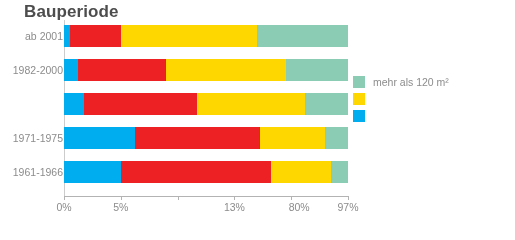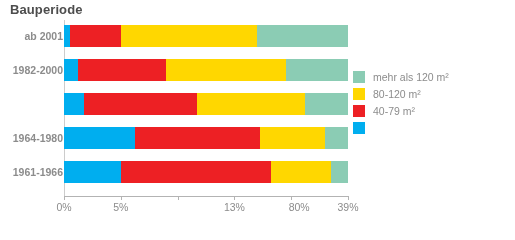--- a/index.html
+++ b/index.html
@@ -15,23 +15,23 @@
     overflow: hidden;
   }
   #chart-root {
     position: absolute;
     left: 0; top: 0;
     width: 515px;
     height: 219px;
   }
   .chart-title {
     position: absolute;
-    left: 10px;
+    left: 24px;
     top: 2px;
-    font-size: 13px;
+    font-size: 17px;
     font-weight: bold;
     color: #4d4d4d;
     letter-spacing: 0.1px;
   }
   
   .plot {
     position: absolute;
     left: 64px;
     top: 20px;
     width: 284px;
@@ -53,21 +53,20 @@
     font-size: 10.5px;
     color: #8c8c8c;
     white-space: nowrap;
   }
   .cat-label-wrap {
     position: absolute;
     left: 5px;
     top: 20px;
     width: 58px;
     height: 169px;
-    font-weight: bold;
   }
   .bar-row {
     position: absolute;
     left: 0;
     height: 22px;
     width: 284px;
   }
   .seg {
     position: absolute;
     top: 0;
@@ -98,21 +97,21 @@
   }
   .legend {
     position: absolute;
     left: 353px;
     top: 71px;
   }
   .legend-row {
     position: relative;
     height: 17px;
     display: flex;
-    align-items: flex-start;
+    align-items: flex-end;
   }
   .legend-swatch {
     width: 12px;
     height: 12px;
     flex: 0 0 12px;
   }
   .legend-text {
     margin-left: 8px;
     font-size: 10.5px;
     color: #8c8c8c;
@@ -124,21 +123,21 @@
 
 <div id="chart-root">
 
   <div class="chart-title">Bauperiode</div>
 
   <div class="axis-line"></div>
 
   <div class="cat-label-wrap">
       <div class="cat-label" style="top: 10px;">ab 2001</div>
       <div class="cat-label" style="top: 44px;">1982-2000</div>
-      <div class="cat-label" style="top: 112px;">1964-1980</div>
+      <div class="cat-label" style="top: 112px;">1971-1975</div>
       <div class="cat-label" style="top: 146px;">1961-1966</div>
     </div>
 
   <div class="plot">
       <div class="bar-row" style="top: 5px;">
         <div class="seg" title="ab 2001 – weniger als 40 m²: 2%" style="left: 0px; width: 5.68px; background: rgb(0, 174, 239);"></div>
         <div class="seg" title="ab 2001 – 40-79 m²: 18%" style="left: 5.68px; width: 51.12px; background: rgb(237, 32, 36);"></div>
         <div class="seg" title="ab 2001 – 80-120 m²: 48%" style="left: 56.8px; width: 136.32px; background: rgb(255, 215, 0);"></div>
         <div class="seg" title="ab 2001 – mehr als 120 m²: 32%" style="left: 193.12px; width: 90.88px; background: rgb(139, 204, 180);"></div>
       </div>
@@ -170,36 +169,31 @@
 
   <div class="xaxis"></div>
 
   <div class="legend">
       <div class="legend-row">
         <span class="legend-swatch" style="background: rgb(139, 204, 180);"></span>
         <span class="legend-text">mehr als 120 m²</span>
       </div>
       <div class="legend-row">
         <span class="legend-swatch" style="background: rgb(255, 215, 0);"></span>
-        <span class="legend-text">80-120 m²</span>
-      </div>
-      <div class="legend-row">
-        <span class="legend-swatch" style="background: rgb(237, 32, 36);"></span>
-        <span class="legend-text">40-79 m²</span>
       </div>
       <div class="legend-row">
         <span class="legend-swatch" style="background: rgb(0, 174, 239);"></span>
       </div>
     </div>
 
 <div class="tick" style="left: 64px;"></div>
     <div class="tick-label" style="left: 64px;">0%</div>
     <div class="tick" style="left: 120.8px;"></div>
     <div class="tick-label" style="left: 120.8px;">5%</div>
     <div class="tick" style="left: 177.6px;"></div>
     <div class="tick-label" style="left: 177.6px; margin-top: 18px;">40%</div>
     <div class="tick" style="left: 234.4px;"></div>
     <div class="tick-label" style="left: 234.4px;">13%</div>
     <div class="tick" style="left: 291.2px;"></div>
     <div class="tick-label" style="left: 291.2px; margin-left: 8px;">80%</div>
     <div class="tick" style="left: 348px;"></div>
-    <div class="tick-label" style="left: 348px;">39%</div>
+    <div class="tick-label" style="left: 348px;">97%</div>
   </div>
 
 </body></html>

